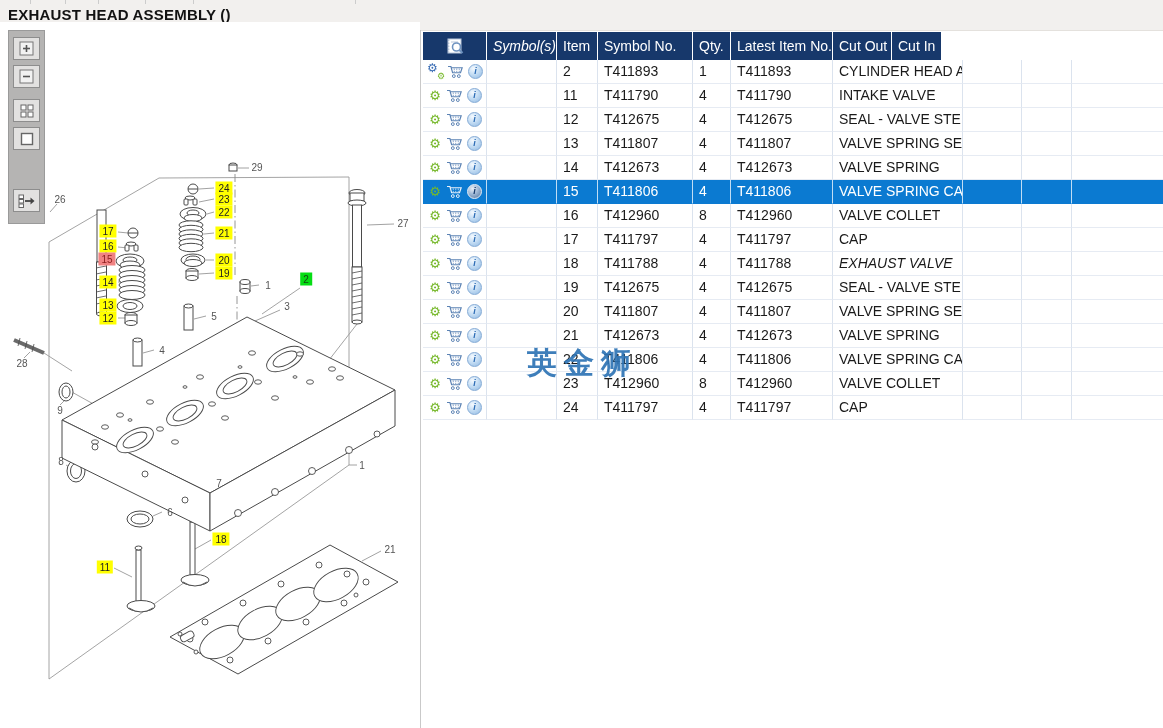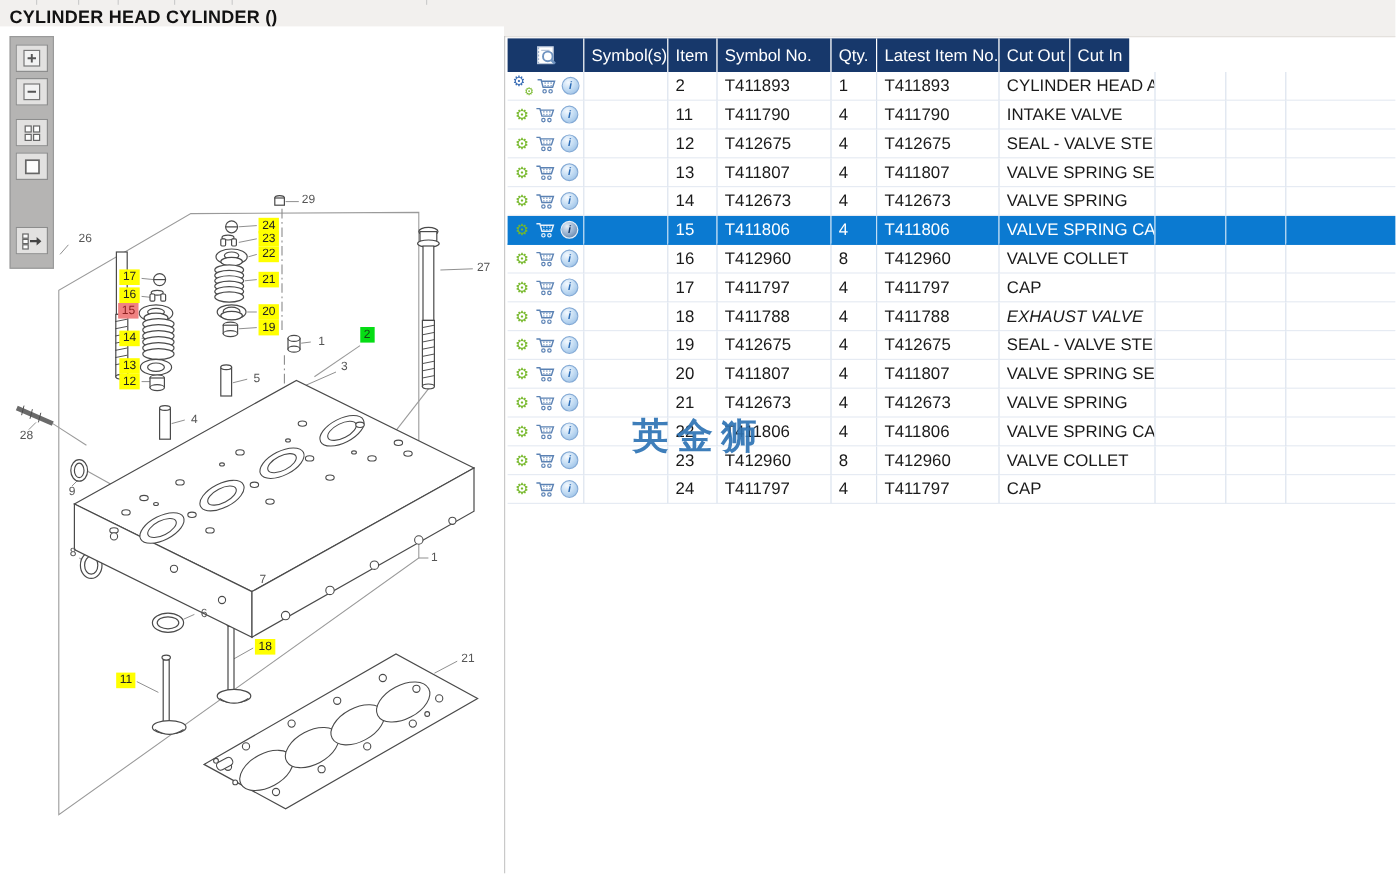--- a/index.html
+++ b/index.html
@@ -58,21 +58,21 @@
 </head>
 <body>
 
 <div class="titlebar">
   <div class="top-tick" style="left:30px"></div>
   <div class="top-tick" style="left:65px"></div>
   <div class="top-tick" style="left:98px"></div>
   <div class="top-tick" style="left:145px"></div>
   <div class="top-tick" style="left:193px"></div>
   <div class="top-tick" style="left:355px"></div>
-  <div class="page-title">CYLINDER HEAD CYLINDER ()</div>
+  <div class="page-title">EXHAUST HEAD ASSEMBLY ()</div>
 </div>
 
 <div class="vdivider"></div>
 
 <div class="diagram">
   <svg class="diag" width="420" height="698" viewBox="0 0 420 698">
     <g fill="none" stroke="#9a9a9a" stroke-width="0.9">
 
       <path d="M159,156 L349,155 L349,443 L49,657 L49,220 Z"></path>
 
@@ -309,21 +309,21 @@
       <div class="callout y" style="left: 108px; top: 260px;">14</div>
       <div class="callout y" style="left: 108px; top: 283px;">13</div>
       <div class="callout y" style="left: 108px; top: 296px;">12</div>
       <div class="callout g" style="left: 306px; top: 257px;">2</div>
       <div class="callout " style="left: 268px; top: 263px;">1</div>
       <div class="callout " style="left: 214px; top: 294px;">5</div>
       <div class="callout " style="left: 162px; top: 328px;">4</div>
       <div class="callout " style="left: 287px; top: 284px;">3</div>
       <div class="callout " style="left: 60px; top: 388px;">9</div>
       <div class="callout " style="left: 22px; top: 341px;">28</div>
-      <div class="callout " style="left: 60px; top: 177px; margin-left: 11px;">26</div>
+      <div class="callout " style="left: 60px; top: 177px;">26</div>
       <div class="callout " style="left: 403px; top: 201px;">27</div>
       <div class="callout " style="left: 61px; top: 439px;">8</div>
       <div class="callout " style="left: 219px; top: 461px;">7</div>
       <div class="callout " style="left: 170px; top: 490px;">6</div>
       <div class="callout y" style="left: 221px; top: 517px;">18</div>
       <div class="callout y" style="left: 105px; top: 545px;">11</div>
       <div class="callout " style="left: 390px; top: 527px;">21</div>
       <div class="callout " style="left: 362px; top: 443px;">1</div>
     </div>
 
@@ -370,21 +370,21 @@
   <div class="thead" id="thead">
       <div class="th first" style="width: 63px;">
   <svg width="22" height="17" viewBox="0 0 22 17">
     <rect x="4" y="1" width="13" height="14" fill="#ffffff" stroke="#b9c6da"></rect>
     <line x1="4.8" y1="1.5" x2="4.8" y2="14.5" stroke="#9fb3cf" stroke-width="1" stroke-dasharray="1.6 1.4"></line>
     <line x1="7" y1="4" x2="14" y2="4" stroke="#b9c6da" stroke-width="1"></line>
     <circle cx="12.5" cy="9" r="4" fill="none" stroke="#6f93c0" stroke-width="1.6"></circle>
     <line x1="15.5" y1="12" x2="18.5" y2="15" stroke="#6f93c0" stroke-width="2.2"></line>
   </svg>
 </div>
-      <div class="th" style="width: 70px;">Symbol(s)</div>
+      <div class="th" style="width: 70px; font-style: italic;">Symbol(s)</div>
       <div class="th" style="width: 41px;">Item</div>
       <div class="th" style="width: 95px;">Symbol No.</div>
       <div class="th" style="width: 38px;">Qty.</div>
       <div class="th" style="width: 102px;">Latest Item No.</div>
       <div class="th" style="width: 59px;">Cut Out</div>
       <div class="th" style="width: 50px;">Cut In</div>
       <div class="th" style="width: 92px; margin-top: 40px;">Comment</div>
     </div>
   <div id="tbody">
       <div class="tr">

